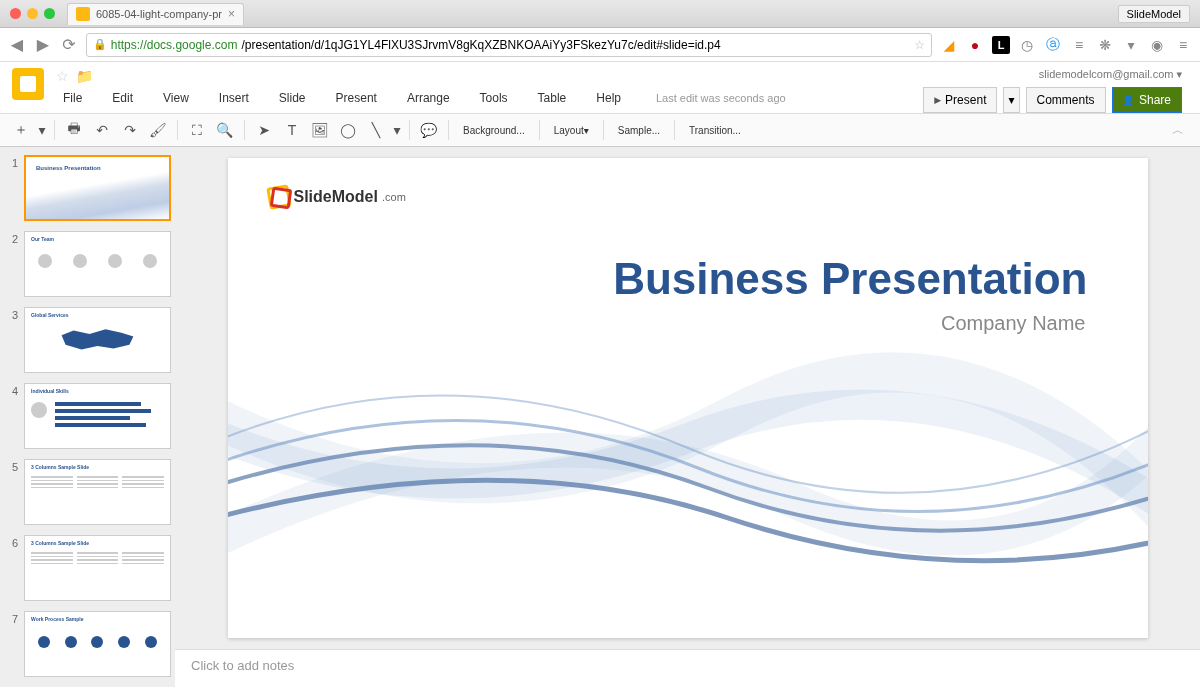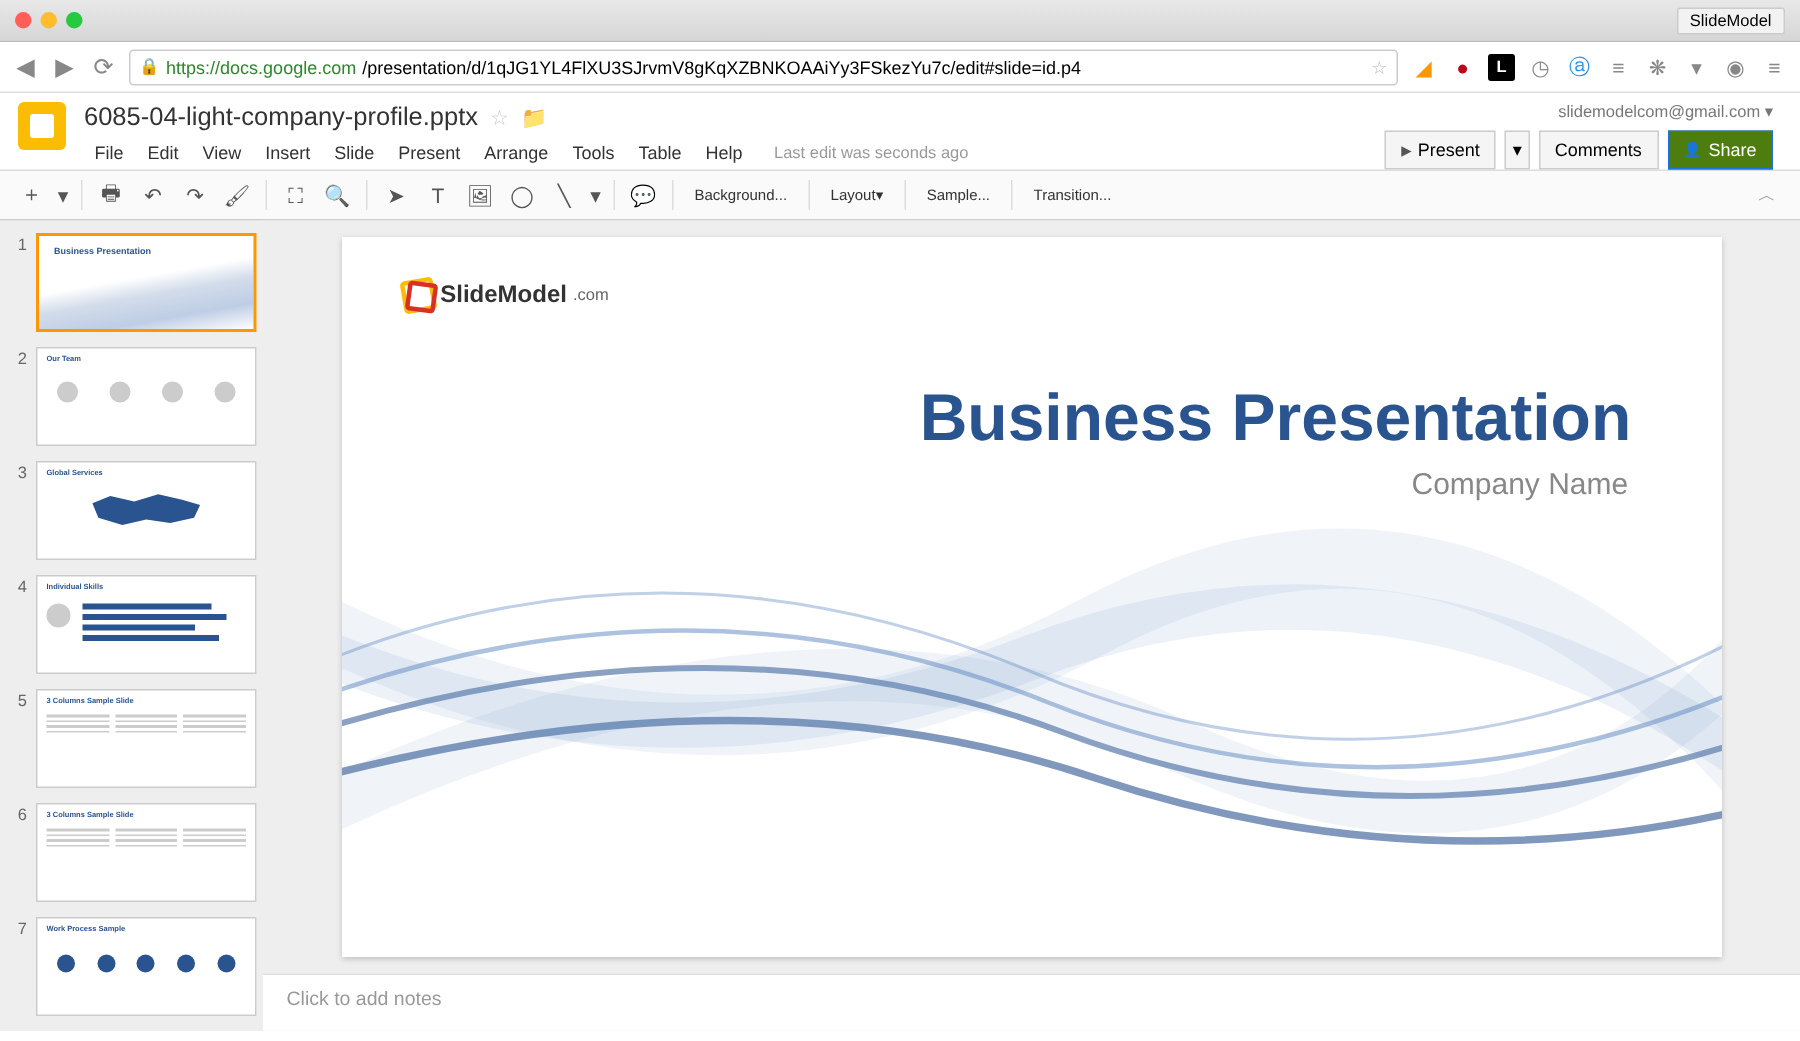--- a/index.html
+++ b/index.html
@@ -29,21 +29,21 @@
 
 
 .app-header { display:flex; padding:6px 12px 0 12px; }
 .app-logo { width:32px; height:32px; background:#fbbc04; border-radius:4px; margin-right:12px; flex:none; display:flex; align-items:center; justify-content:center; }
 .app-logo::after { content:''; width:16px; height:16px; background:#fff; border-radius:2px; }
 .doc-info { flex:1; }
 .doc-title-row { display:flex; align-items:center; gap:8px; }
 .doc-title { font-size:17px; color:#333; }
 .doc-star { color:#ccc; font-size:14px; }
 .doc-folder { color:#aaa; font-size:14px; }
-.menu-bar { display:flex; gap:2px; margin-top:4px; align-items:center; }
+.menu-bar { display:flex; gap:16px; margin-top:4px; align-items:center; }
 .menu-item { font-size:12px; color:#333; padding:3px 7px; cursor:pointer; }
 .last-edit { font-size:11px; color:#999; margin-left:12px; }
 .header-right { display:flex; flex-direction:column; align-items:flex-end; gap:6px; padding-right:6px; }
 .user-email { font-size:11px; color:#777; }
 .user-email::after { content:' ▾'; }
 .header-buttons { display:flex; gap:6px; }
 .btn { padding:5px 10px; font-size:12px; border:1px solid #ccc; background:#f5f5f5; cursor:pointer; display:flex; align-items:center; gap:4px; }
 .btn-present::before { content:'▶'; font-size:9px; color:#555; }
 .btn-dd { padding:5px 4px; }
 .btn-share { background:#4d7c0f; color:#fff; border-color:#1a73e8; }
@@ -98,20 +98,25 @@
 </style>
 </head>
 <body>
 
 <div class="browser-chrome">
   <div class="traffic-lights">
     <div class="traffic-light tl-red"></div>
     <div class="traffic-light tl-yellow"></div>
     <div class="traffic-light tl-green"></div>
   </div>
+  <div class="tab">
+    <div class="tab-favicon"></div>
+    <span class="tab-title">6085-04-light-company-pr</span>
+    <span class="tab-close">×</span>
+  </div>
   <div class="ext-btn">SlideModel</div>
 </div>
 
 <div class="addr-bar">
   <div class="nav-icon">◀</div>
   <div class="nav-icon">▶</div>
   <div class="nav-icon">⟳</div>
   <div class="url-box">
     <span class="lock-icon">🔒</span>
     <span class="url-host">https://docs.google.com</span>
@@ -129,21 +134,20 @@
     <div class="ext-ic gray">▾</div>
     <div class="ext-ic gray">◉</div>
     <div class="ext-ic gray">≡</div>
   </div>
 </div>
 
 <div class="app-header">
   <div class="app-logo"></div>
   <div class="doc-info">
     <div class="doc-title-row">
-      <span class="doc-title">6085-04-light-company-profile.pptx</span>
       <span class="doc-star">☆</span>
       <span class="doc-folder">📁</span>
     </div>
     <div class="menu-bar">
       <span class="menu-item">File</span>
       <span class="menu-item">Edit</span>
       <span class="menu-item">View</span>
       <span class="menu-item">Insert</span>
       <span class="menu-item">Slide</span>
       <span class="menu-item">Present</span>

